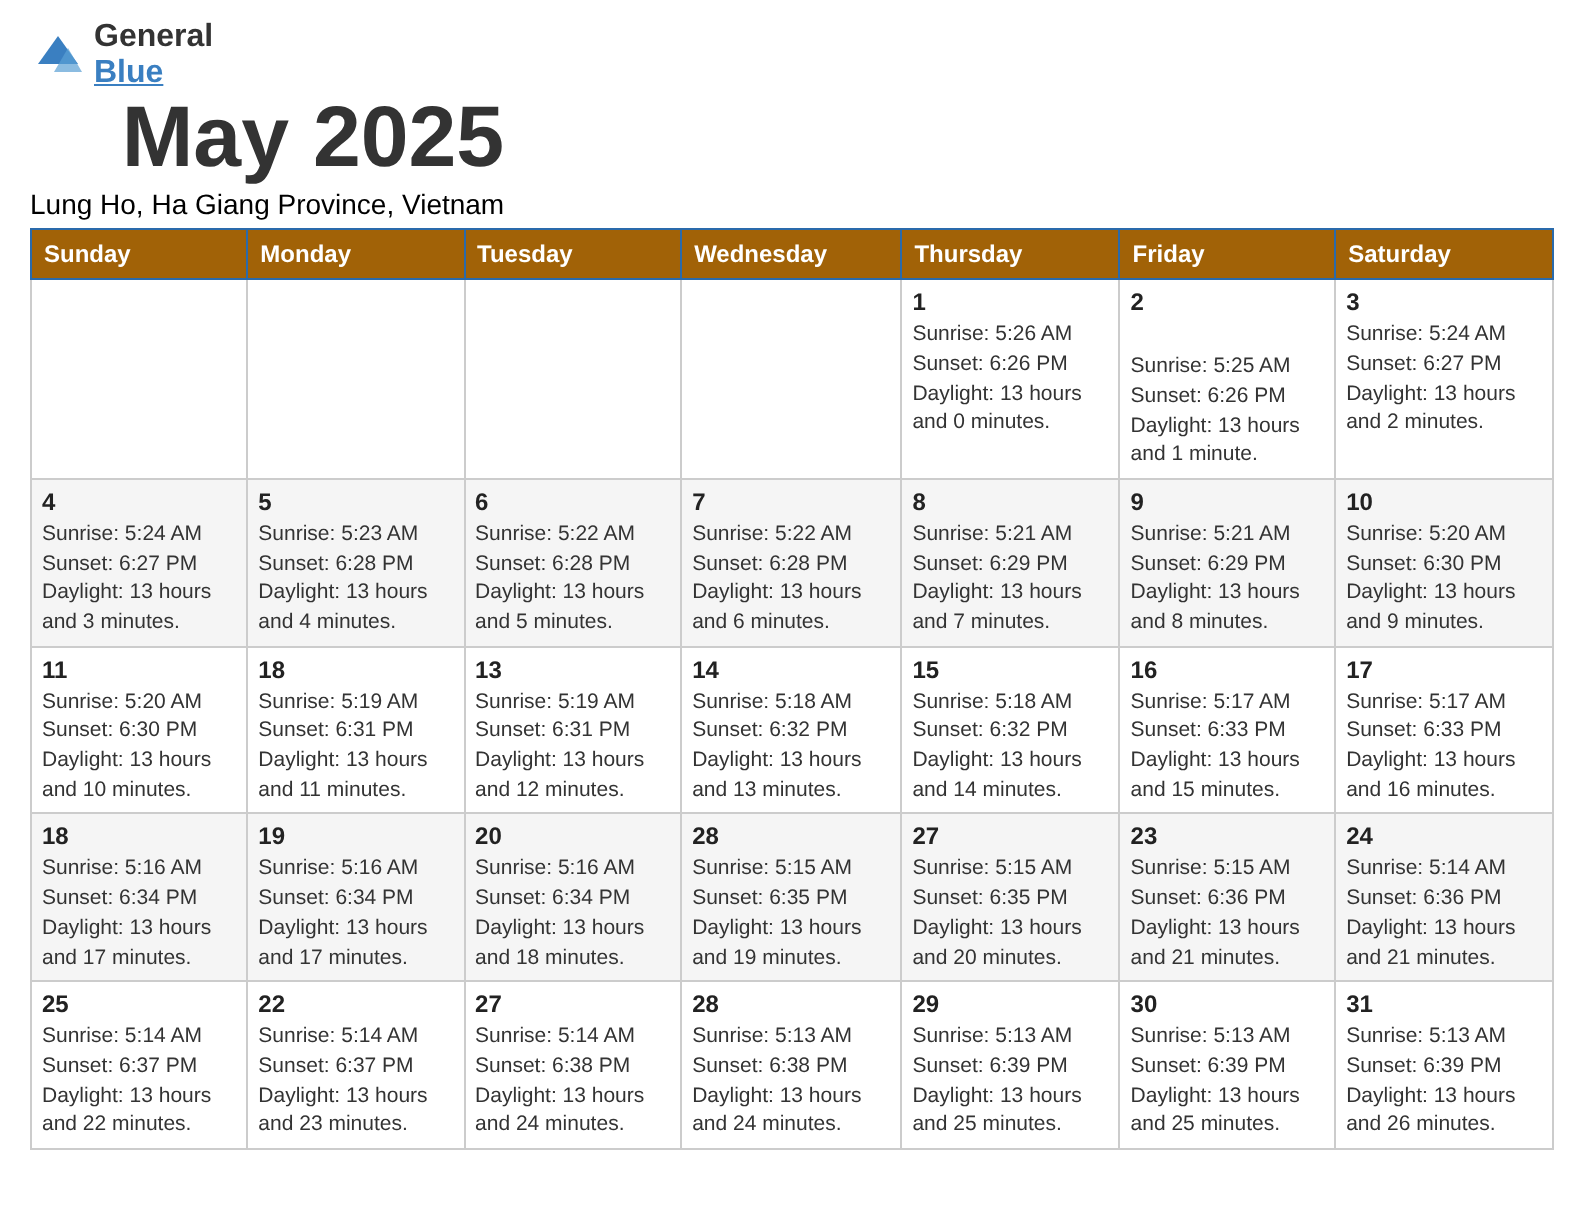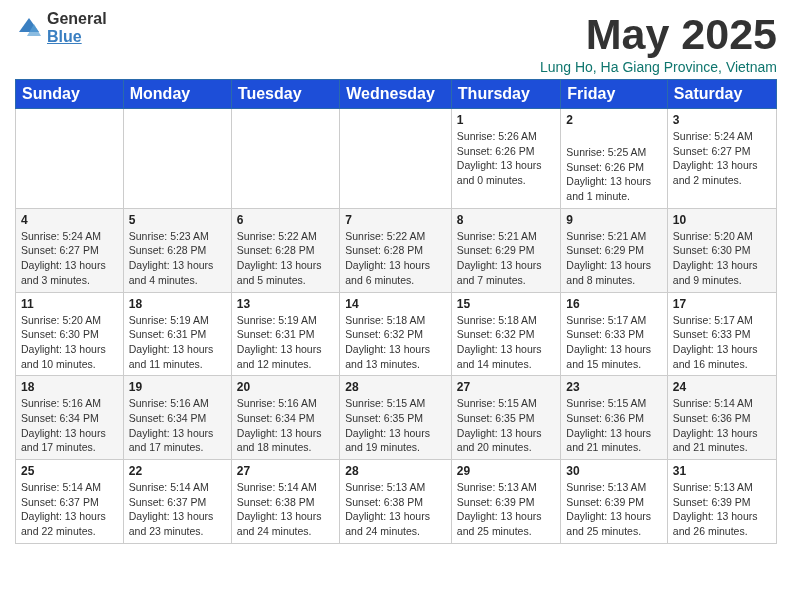--- a/index.html
+++ b/index.html
@@ -8,20 +8,21 @@
       background: #fff;
       width: 792px;
       min-height: 612px;
       padding: 10px 15px;
     }
     .header {
       display: flex;
       justify-content: space-between;
       align-items: flex-start;
       margin-bottom: 4px;
+      flex-direction: column;
     }
     .logo {
       display: flex;
       align-items: center;
       gap: 4px;
     }
     .logo-text {
       display: flex;
       flex-direction: column;
       line-height: 1.1;
@@ -44,34 +45,34 @@
     .title-block {
       text-align: right;
     }
     .cal-title {
       font-size: 43px;
       font-weight: bold;
       color: #333;
     }
     .cal-subtitle {
       font-size: 14px;
-      color: #0f766e;
+      color: #000000;
       text-align: center;
     }
     .calendar-table {
       width: 100%;
       border-collapse: collapse;
       font-size: 11px;
     }
     .calendar-table thead th {
-      background: #1d4ed8;
+      background: #a16207;
       color: #fff;
       text-align: left;
       padding: 5px 6px;
-      font-size: 16px;
+      font-size: 12px;
       font-weight: bold;
       border: 1px solid #2a6aab;
     }
     .calendar-table tbody td {
       vertical-align: top;
       border: 1px solid #ccc;
       padding: 4px 5px;
       width: 113px;
       min-height: 80px;
       background: #fff;

